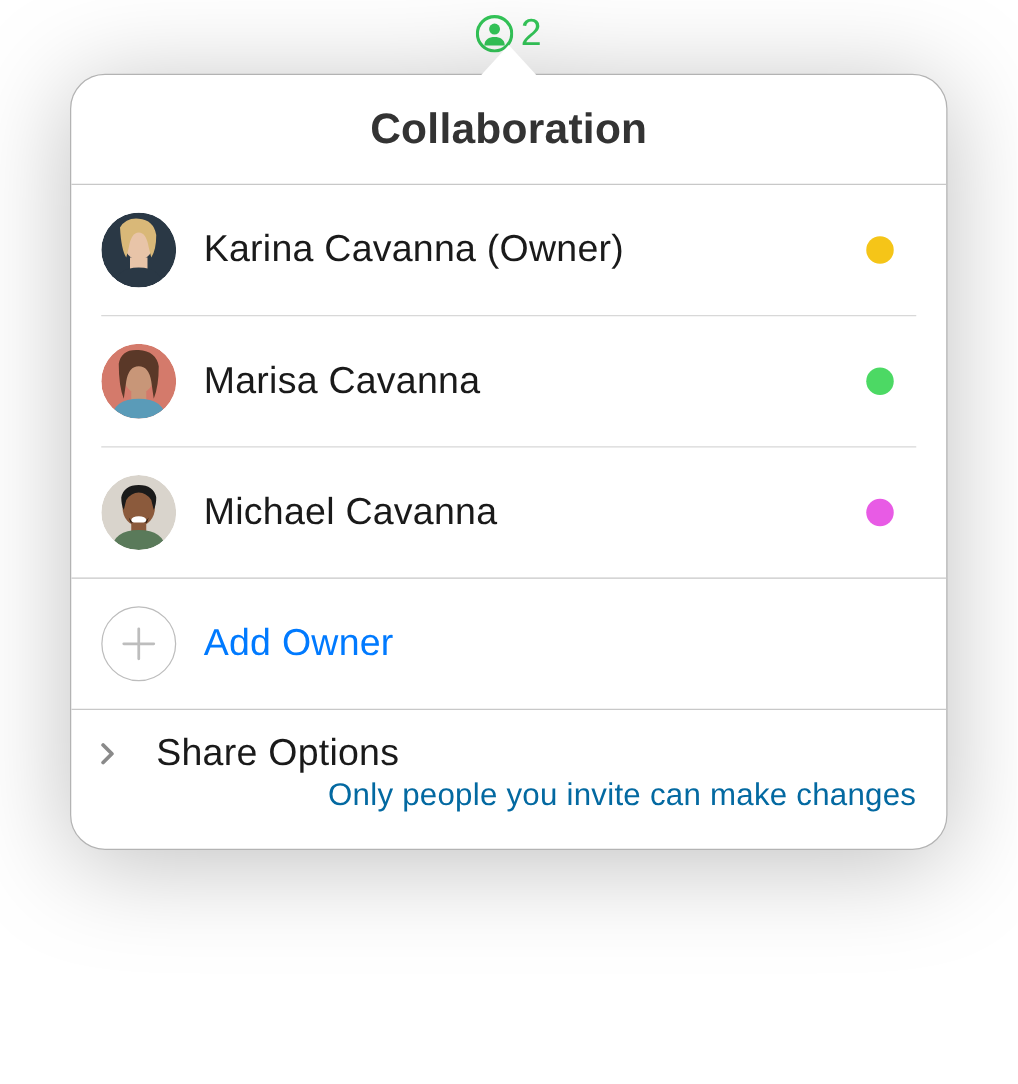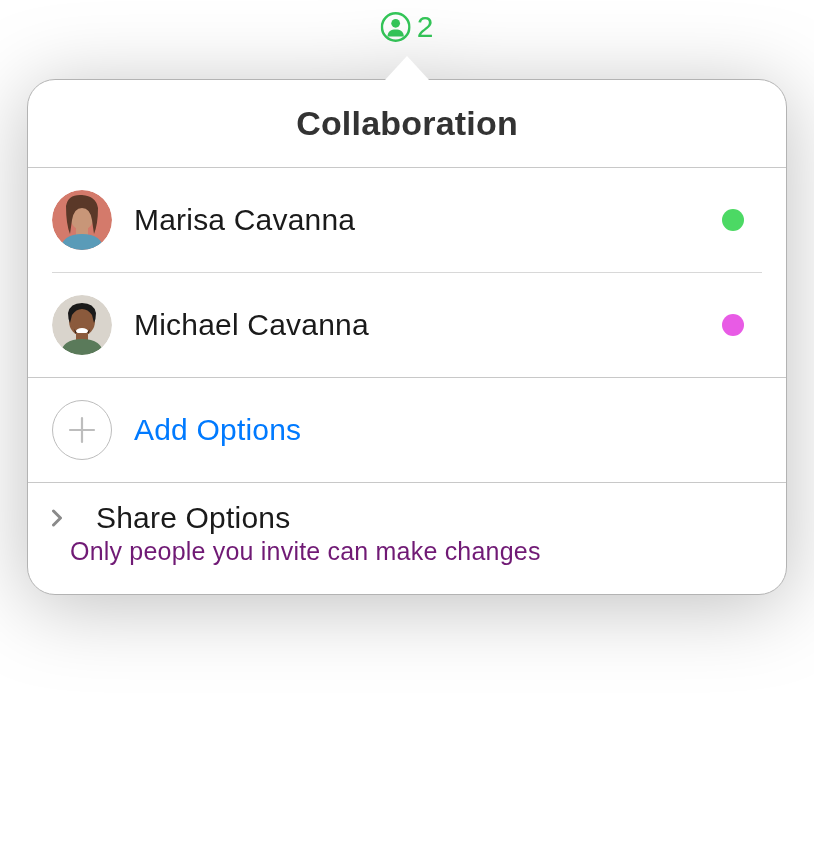--- a/index.html
+++ b/index.html
@@ -32,24 +32,24 @@
       display: inline-flex;
       align-items: center;
       justify-content: center;
     }
     .indicator-icon svg {
       width: 30px;
       height: 30px;
     }
     .popover-wrapper {
       position: absolute;
-      top: 56px;
+      top: 36px;
       left: 50%;
       transform: translateX(-50%);
-      width: 760px;
+      width: 702px;
       filter: drop-shadow(0 10px 40px rgba(0,0,0,0.25));
     }
     .pointer {
       width: 0;
       height: 0;
       border-left: 22px solid transparent;
       border-right: 22px solid transparent;
       border-bottom: 24px solid #ffffff;
       margin: 0 auto;
       position: relative;
@@ -168,24 +168,25 @@
       width: 15px;
       height: 18px;
     }
     .share-title {
       font-size: 30px;
       color: #1a1a1a;
       letter-spacing: 0.2px;
     }
     .share-subtitle {
       font-size: 25px;
-      color: #701a75;
+      color: #0369a1;
       margin-left: 18px;
       margin-top: 2px;
       letter-spacing: 0.2px;
+      text-align: right;
     }
   </style>
 </head>
 <body>
 
 <div class="indicator">
   <span class="indicator-icon">
     <svg viewBox="0 0 24 24" fill="none">
       <circle cx="12" cy="12" r="11" stroke="#34c759" stroke-width="2" fill="none"></circle>
       <circle cx="12" cy="9" r="3.5" fill="#34c759"></circle>
@@ -196,20 +197,40 @@
 </div>
 
 <div class="popover-wrapper">
   <div class="pointer"></div>
   <div class="popover">
     <div class="header">
       <div class="header-title">Collaboration</div>
     </div>
 
     <div class="people-section">
+      <div class="person-row">
+        <div class="avatar">
+          <svg viewBox="0 0 60 60">
+            <defs>
+              <clipPath id="c1">
+                  <circle cx="30" cy="30" r="30"></circle>
+                </clipPath>
+            </defs>
+            <g clip-path="url(#c1)">
+              <rect width="60" height="60" fill="#2a3845"></rect>
+              <ellipse cx="30" cy="24" rx="12" ry="14" fill="#e8c4a8"></ellipse>
+              <path d="M15 12 Q20 4 30 5 Q42 6 44 18 Q44 30 40 36 L38 28 Q36 16 30 16 Q24 16 22 28 L20 36 Q16 30 15 12" fill="#d9b878"></path>
+              <rect x="23" y="36" width="14" height="10" fill="#e8c4a8"></rect>
+              <path d="M10 60 Q12 44 30 44 Q48 44 50 60 Z" fill="#2a3845"></path>
+            </g>
+          </svg>
+        </div>
+        <div class="person-name">Karina Cavanna (Owner)</div>
+        <div class="status-dot" style="background:#f5c518"></div>
+      </div>
 
       <div class="person-row">
         <div class="avatar">
           <svg viewBox="0 0 60 60">
             <defs>
               <clipPath id="c3">
                   <circle cx="30" cy="30" r="30"></circle>
                 </clipPath>
             </defs>
             <g clip-path="url(#c3)">
@@ -250,21 +271,21 @@
     </div>
 
     <div class="add-section">
       <div class="add-row">
         <div class="add-icon">
           <svg viewBox="0 0 30 30">
             <line x1="15" y1="3" x2="15" y2="27" stroke="#bdbdbd" stroke-width="2.2" stroke-linecap="round"></line>
             <line x1="3" y1="15" x2="27" y2="15" stroke="#bdbdbd" stroke-width="2.2" stroke-linecap="round"></line>
           </svg>
         </div>
-        <div class="add-label">Add Options</div>
+        <div class="add-label">Add Owner</div>
       </div>
     </div>
 
     <div class="share-section">
       <div class="share-row">
         <div class="share-header">
           <span class="chevron">
             <svg viewBox="0 0 12 18">
               <path d="M2 2 L9 9 L2 16" stroke="#8a8a8a" stroke-width="3" fill="none" stroke-linecap="round" stroke-linejoin="round"></path>
             </svg>

